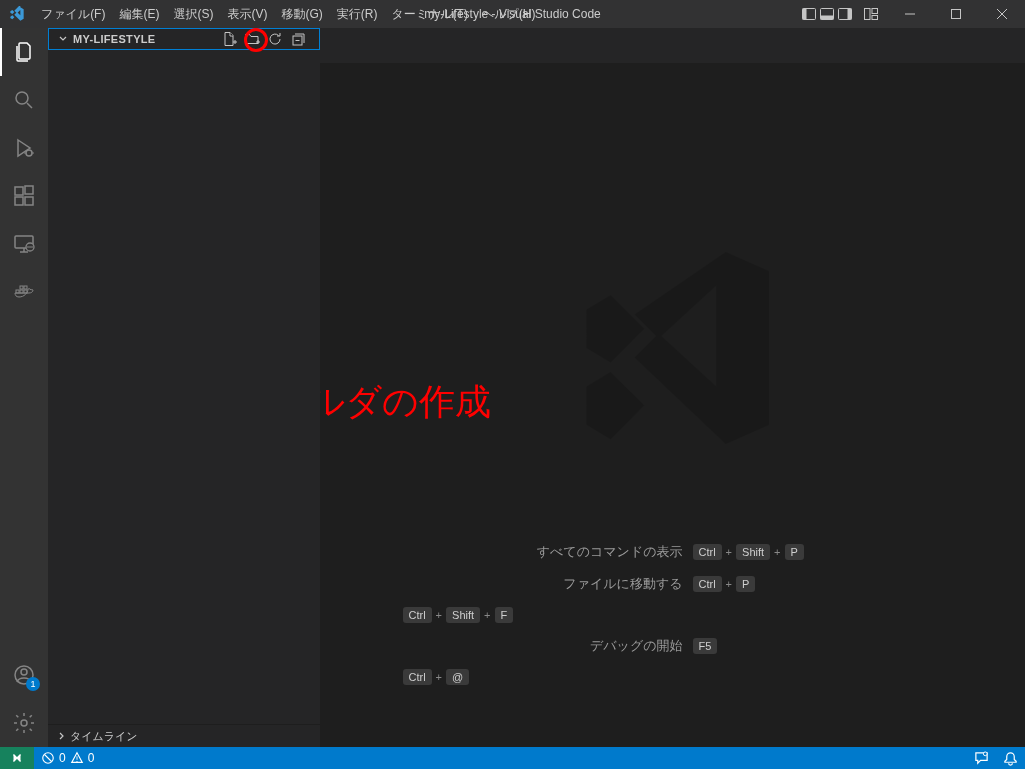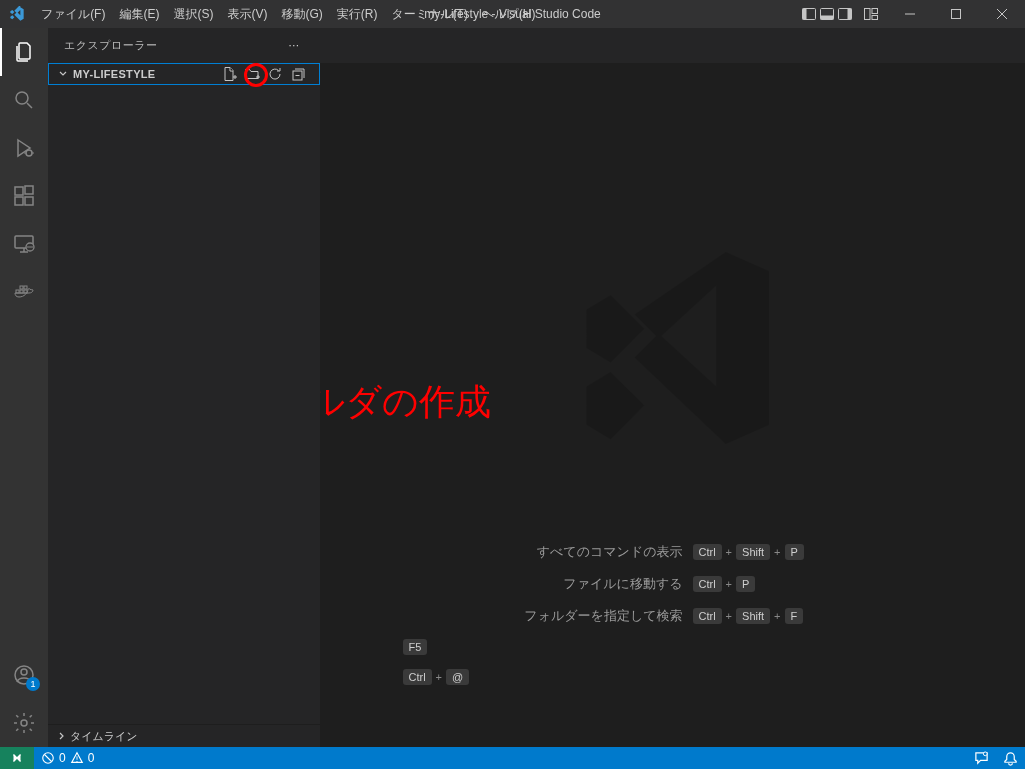--- a/index.html
+++ b/index.html
@@ -189,24 +189,20 @@
       </div>
       <div class="ab-item">
         <svg width="24" height="24" viewBox="0 0 24 24">
             <circle cx="12" cy="12" r="3" fill="none" stroke="currentColor" stroke-width="1.5"></circle>
             <path fill="none" stroke="currentColor" stroke-width="1.5" d="M12 2v3M12 19v3M4.2 4.2l2.1 2.1M17.7 17.7l2.1 2.1M2 12h3M19 12h3M4.2 19.8l2.1-2.1M17.7 6.3l2.1-2.1"></path>
           </svg>
       </div>
     </div>
 
     <div class="sidebar">
-      <div class="sb-header">
-        <div class="sb-header-title">エクスプローラー</div>
-        <div class="sb-header-actions">⋯</div>
-      </div>
       <div class="sb-section" style="position:relative;padding-left:8px;">
         <span class="chev">
             <svg width="12" height="12" viewBox="0 0 12 12">
               <path d="M3 4l3 3 3-3" fill="none" stroke="#c5c5c5" stroke-width="1.2"></path>
             </svg>
           </span>
         <div class="sb-section-title">MY-LIFESTYLE</div>
         <div class="sb-section-actions">
           <div class="sb-action">
             <svg width="16" height="16" viewBox="0 0 16 16">
@@ -284,30 +280,30 @@
           </div>
           <div class="shortcut-row">
             <div class="shortcut-label">ファイルに移動する</div>
             <div class="shortcut-keys">
               <span class="key">Ctrl</span>
                 <span class="keyplus">+</span>
               <span class="key">P</span>
             </div>
           </div>
           <div class="shortcut-row">
-            <div class="shortcut-label">フォルダーを指定して検索</div>
             <div class="shortcut-keys">
               <span class="key">Ctrl</span>
                 <span class="keyplus">+</span>
               <span class="key">Shift</span>
                 <span class="keyplus">+</span>
               <span class="key">F</span>
             </div>
           </div>
           <div class="shortcut-row">
+            <div class="shortcut-label">デバッグの開始</div>
             <div class="shortcut-keys">
               <span class="key">F5</span>
             </div>
           </div>
           <div class="shortcut-row">
             <div class="shortcut-keys">
               <span class="key">Ctrl</span>
                 <span class="keyplus">+</span>
               <span class="key">@</span>
             </div>

